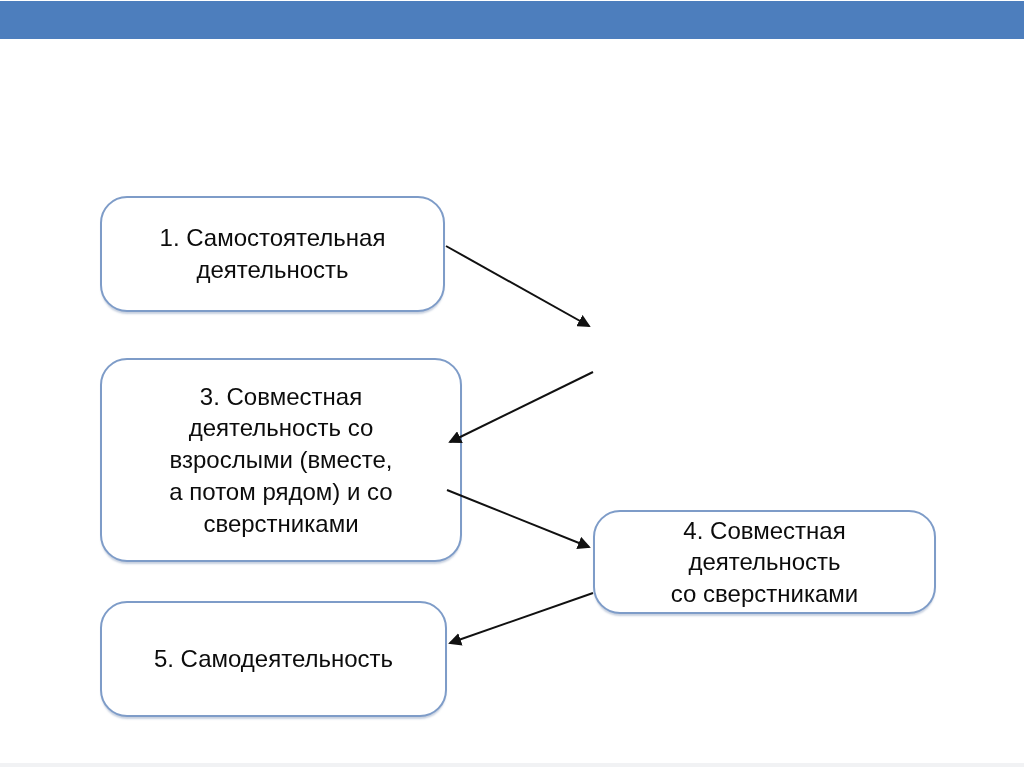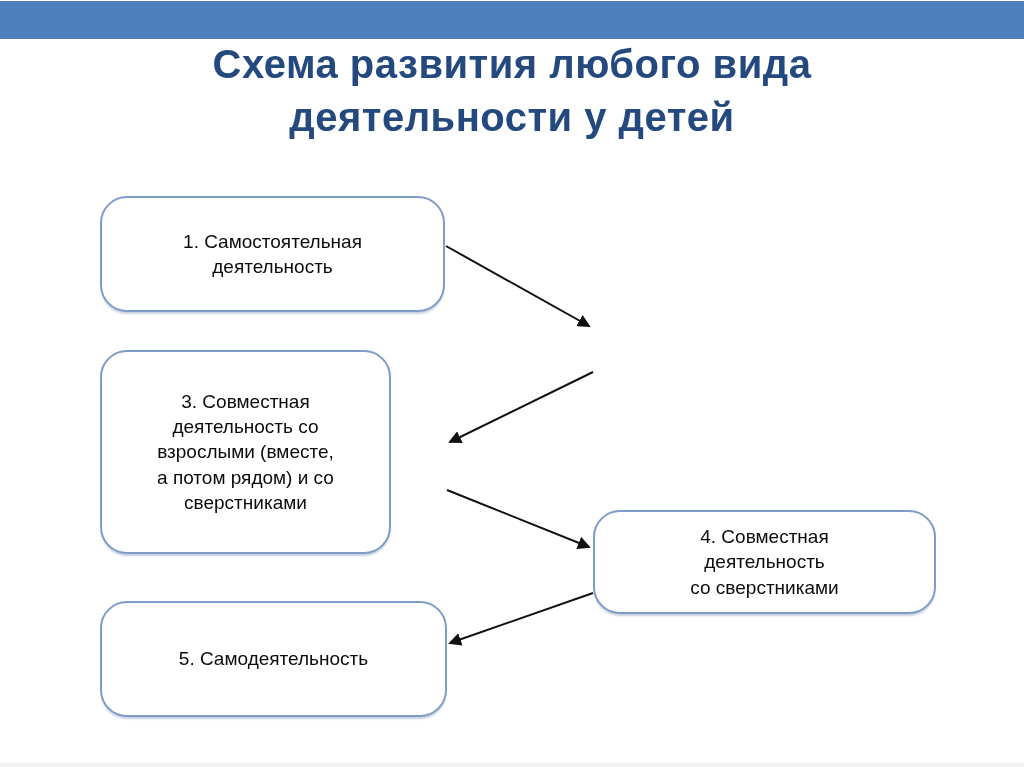--- a/index.html
+++ b/index.html
@@ -53,30 +53,30 @@
     box-sizing: border-box;
     border: 2px solid var(--box-border, #7e9cc8);
     border-radius: 27px;
     background: var(--box-fill, #ffffff);
     box-shadow: 0 3px 2px -1px rgba(130, 150, 185, 0.45);
     display: flex;
     align-items: center;
     justify-content: center;
     text-align: center;
     padding: 4px 8px;
-    font-size: 19px;
+    font-size: 24px;
     line-height: 1.32;
     color: #0c0c0c;
   }
   .box span {
     white-space: pre-line;
   }
   .box1 { left: 100px; top: 196px; width: 345px; height: 116px; }
   .box2 { left: 593px; top: 292px; width: 345px; height: 116px; }
-  .box3 { left: 100px; top: 350px; width: 291px; height: 204px; }
+  .box3 { left: 100px; top: 358px; width: 362px; height: 204px; }
   .box4 { left: 593px; top: 510px; width: 343px; height: 104px; }
   .box5 { left: 100px; top: 601px; width: 347px; height: 116px; }
   .connectors {
     position: absolute;
     inset: 0;
     width: 1024px;
     height: 767px;
     pointer-events: none;
   }
   .connectors line {
@@ -84,22 +84,20 @@
     stroke-width: 2;
   }
 </style>
 </head>
 <body>
 
 <div class="slide">
 
   <div class="top-bar"></div>
 
-  <h1 class="title">Схема развития любого вида
-деятельности у детей</h1>
 
   <div class="box box1">
     <span>1. Самостоятельная
 деятельность</span>
   </div>
 
 
   <div class="box box3">
     <span>3. Совместная
 деятельность со

